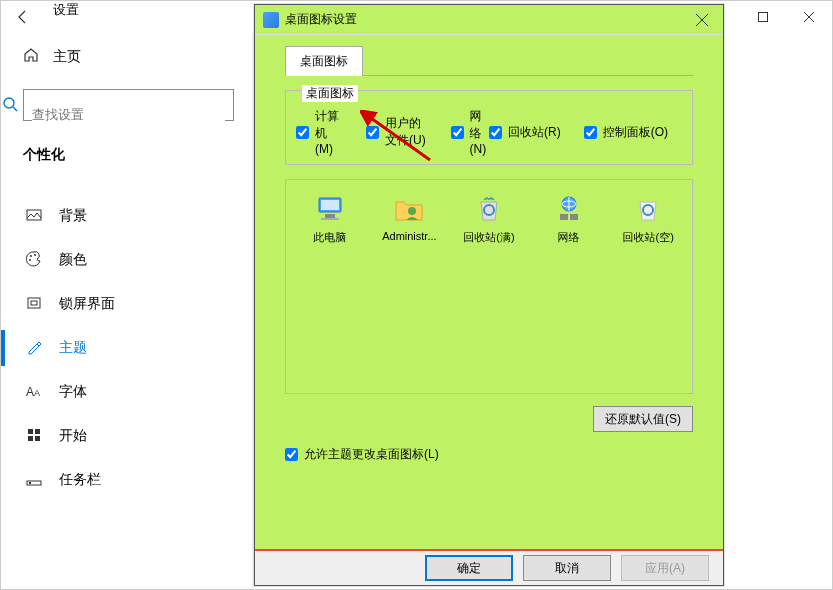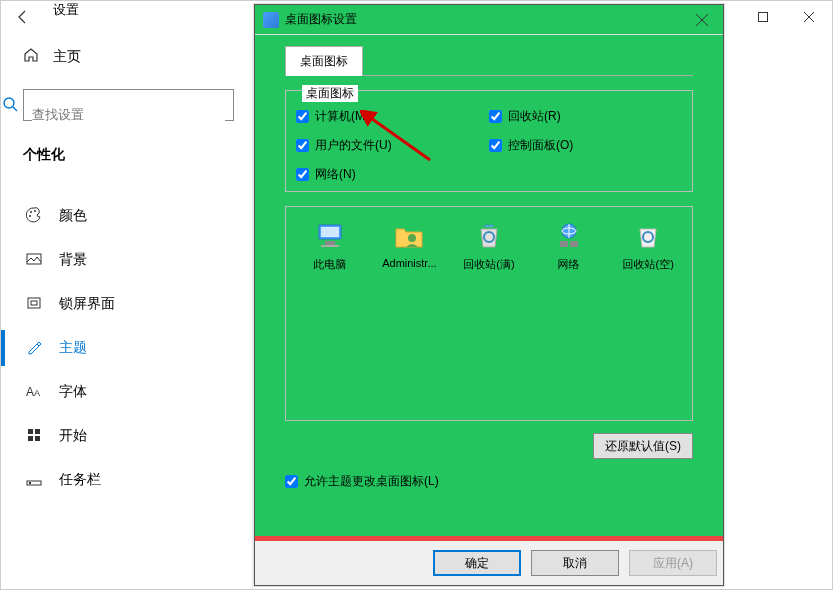--- a/index.html
+++ b/index.html
@@ -23,50 +23,50 @@
 .search-box .search-icon-wrap { position: absolute; left: -22px; top: 6px; color: #0078d4; }
 .cat-title { font-size: 14px; font-weight: 700; margin-bottom: 30px; }
 .nav-list { list-style: none; }
 .nav-list li { display: flex; align-items: center; gap: 16px; height: 44px; font-size: 14px; padding-left: 2px; position: relative; }
 .nav-list li.selected { background: transparent; }
 .nav-list li.selected::before { content: ""; position: absolute; left: -22px; top: 4px; width: 4px; height: 36px; background: #0078d4; }
 .nav-list li.selected .nav-label, .nav-list li.selected .nav-icon { color: #0078d4; }
 .nav-icon { width: 18px; text-align: center; font-size: 15px; color: #333; }
 
 
-.dialog { position: absolute; left: 254px; top: 4px; width: 470px; height: 582px; background: #22c55e; border: 1px solid #555; box-shadow: 0 0 0 1px #e0e0e0; }
+.dialog { position: absolute; left: 254px; top: 4px; width: 470px; height: 582px; background: #bef264; border: 1px solid #555; box-shadow: 0 0 0 1px #e0e0e0; }
 .dialog-titlebar { height: 30px; display: flex; align-items: center; justify-content: space-between; padding: 0 6px 0 8px; border-bottom: 1px solid #ddd; }
 .dialog-titlebar .dt-left { display: flex; align-items: center; gap: 6px; }
 .dialog-titlebar .dlg-icon { width: 16px; height: 16px; background: linear-gradient(135deg,#4a9eff,#2e7dd6); border-radius: 2px; }
 .dialog-titlebar .title { font-size: 12px; }
 .dialog-titlebar .close { width: 30px; height: 24px; display: flex; align-items: center; justify-content: center; font-size: 14px; }
 .dialog-body { padding: 10px 30px; }
 
 .tab-strip { display: flex; border-bottom: 1px solid #aaa; }
 .tab { padding: 6px 14px; font-size: 12px; border: 1px solid #aaa; border-bottom: none; background: #fff; position: relative; top: 1px; }
 .tab.active { background: #fff; }
 
 .fieldset { border: 1px solid #bbb; margin-top: 14px; padding: 12px 10px 8px; }
 .fieldset-legend { font-size: 12px; padding: 0 4px; margin-left: 6px; background: #fff; position: relative; top: -20px; display: inline-block; }
 .fieldset-inner { margin-top: -14px; }
 .ck-row { display: flex; }
-.ck-col { flex: 1; display: flex; flex-direction: column; gap: 12px; }
+.ck-col { flex: 1; display: flex; flex-direction: row; gap: 23px; }
 .ck-item { display: flex; align-items: center; gap: 6px; font-size: 12px; }
 .ck-item input[type=checkbox] { width: 13px; height: 13px; }
 
 .icon-grid-box { border: 1px solid #bbb; margin-top: 14px; padding: 12px 8px 80px; height: 215px; position: relative; }
 .icon-grid { display: flex; gap: 8px; justify-content: flex-start; }
 .grid-item { width: 74px; display: flex; flex-direction: column; align-items: center; gap: 4px; font-size: 11px; text-align: center; }
 .grid-item .ic { width: 34px; height: 34px; display: flex; align-items: center; justify-content: center; font-size: 28px; }
 .button-row { display: flex; gap: 10px; justify-content: flex-end; margin-top: 12px; }
 .btn { min-width: 100px; height: 26px; font-size: 12px; border: 1px solid #888; background: #e1e1e1; display: flex; align-items: center; justify-content: center; }
 .btn.disabled { color: #999; border-color: #bbb; }
 .allow-row { display: flex; align-items: center; gap: 6px; font-size: 12px; margin-top: 14px; }
 
-.dialog-footer { position: absolute; bottom: 0; left: 0; right: 0; height: 49px; border-top: 5px solid #ef4444; background: #f0f0f0; display: flex; align-items: center; justify-content: flex-end; gap: 10px; padding: 0 6px; }
+.dialog-footer { position: absolute; bottom: 0; left: 0; right: 0; height: 36px; border-top: 2px solid #ef4444; background: #f0f0f0; display: flex; align-items: center; justify-content: flex-end; gap: 10px; padding: 0 14px; }
 .dialog-footer .btn.primary { border: 2px solid #0078d4; background: #e1e1e1; }
 .dialog-footer .btn { min-width: 88px; }
 
 
 .arrow-annot { position: absolute; left: 360px; top: 110px; width: 80px; height: 60px; pointer-events: none; }
 .arrow-annot svg { width: 100%; height: 100%; }
 </style>
 </head>
 <body>
 
@@ -115,33 +115,33 @@
               <circle cx="7" cy="7" r="5" stroke="#0078d4" fill="none" stroke-width="1.4"></circle>
               <line x1="11" y1="11" x2="15" y2="15" stroke="#0078d4" stroke-width="1.4"></line>
             </svg>
         </span>
         <input type="text" placeholder="查找设置" style="">
       </div>
       <div class="cat-title">个性化</div>
       <ul class="nav-list">
         <li>
           <span class="nav-icon"><svg width="16" height="16" viewBox="0 0 16 16">
+                <rect x="1" y="3" width="14" height="10" stroke="#333" fill="none"></rect>
+                <path d="M1 11 L5 7 L8 10 L11 6 L15 11" stroke="#333" fill="none"></path>
+              </svg></span>
+          <span class="nav-label">背景</span>
+        </li>
+        <li>
+          <span class="nav-icon"><svg width="16" height="16" viewBox="0 0 16 16">
                 <path d="M8 1 A7 7 0 1 0 14 10 A3 2 0 0 1 11 8 A3 3 0 0 0 8 1" stroke="#333" fill="none"></path>
                 <circle cx="5" cy="5" r="1" fill="#333"></circle>
                 <circle cx="9" cy="4" r="1" fill="#333"></circle>
                 <circle cx="4" cy="9" r="1" fill="#333"></circle>
               </svg></span>
           <span class="nav-label">颜色</span>
-        </li>
-        <li>
-          <span class="nav-icon"><svg width="16" height="16" viewBox="0 0 16 16">
-                <rect x="1" y="3" width="14" height="10" stroke="#333" fill="none"></rect>
-                <path d="M1 11 L5 7 L8 10 L11 6 L15 11" stroke="#333" fill="none"></path>
-              </svg></span>
-          <span class="nav-label">背景</span>
         </li>
         <li>
           <span class="nav-icon"><svg width="16" height="16" viewBox="0 0 16 16">
                 <rect x="2" y="3" width="12" height="10" stroke="#333" fill="none"></rect>
                 <rect x="5" y="6" width="6" height="4" stroke="#333" fill="none"></rect>
               </svg></span>
           <span class="nav-label">锁屏界面</span>
         </li>
         <li class="selected">
           <span class="nav-icon"><svg width="16" height="16" viewBox="0 0 16 16">

